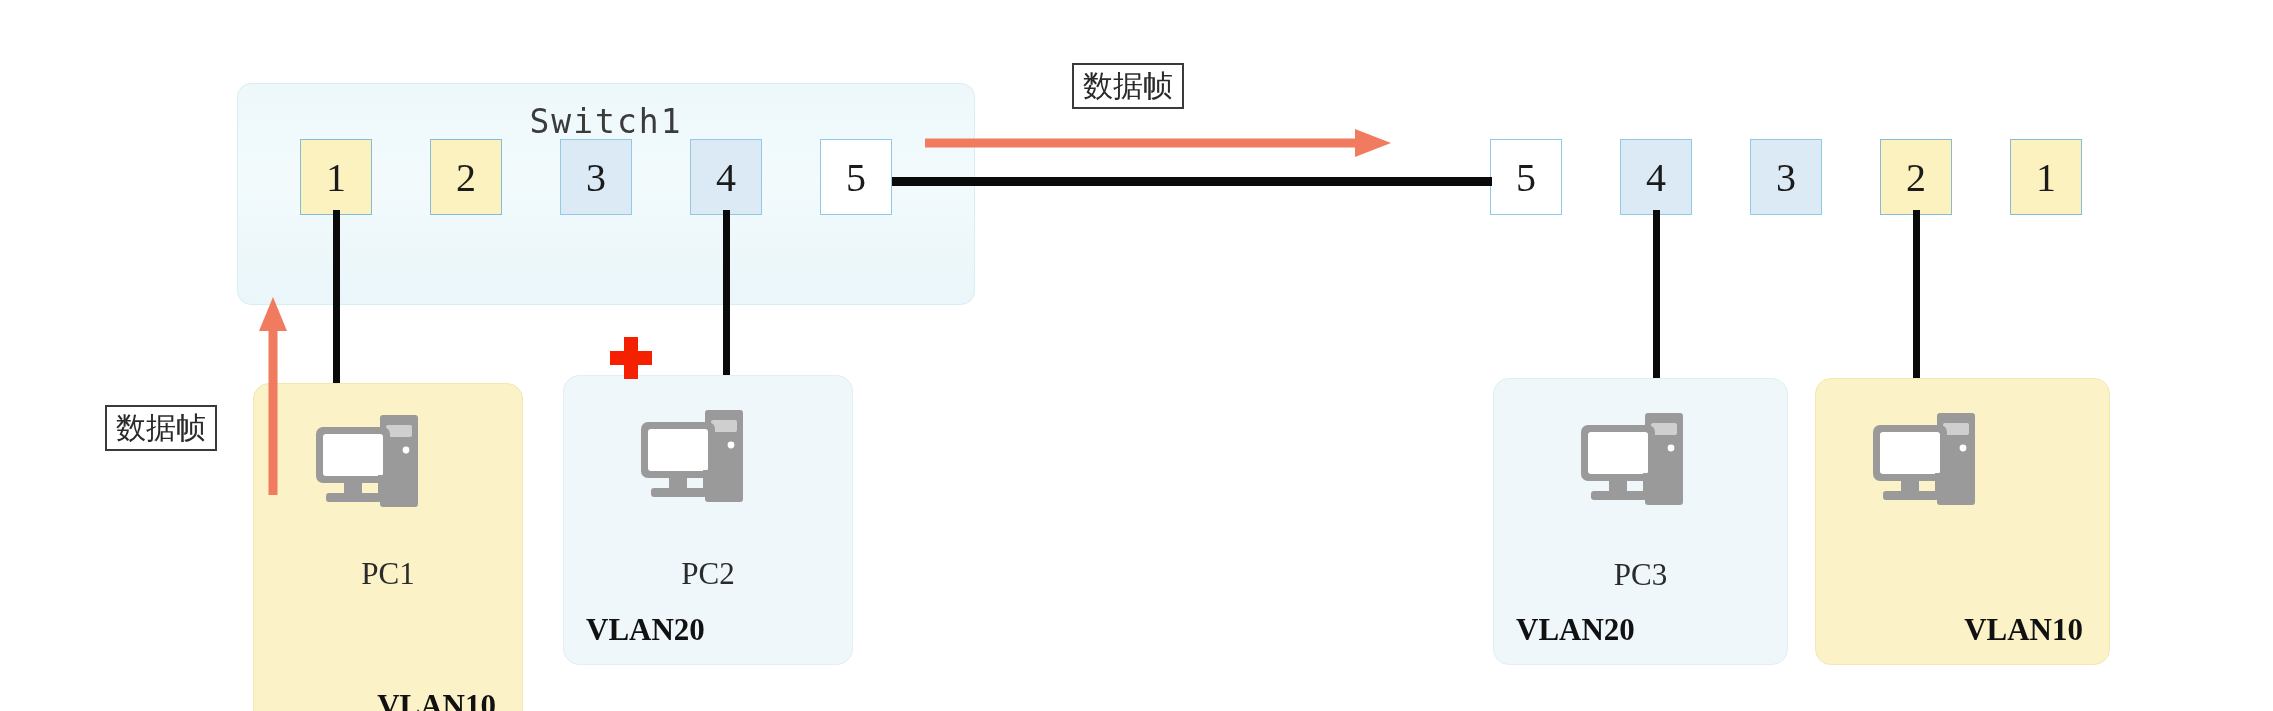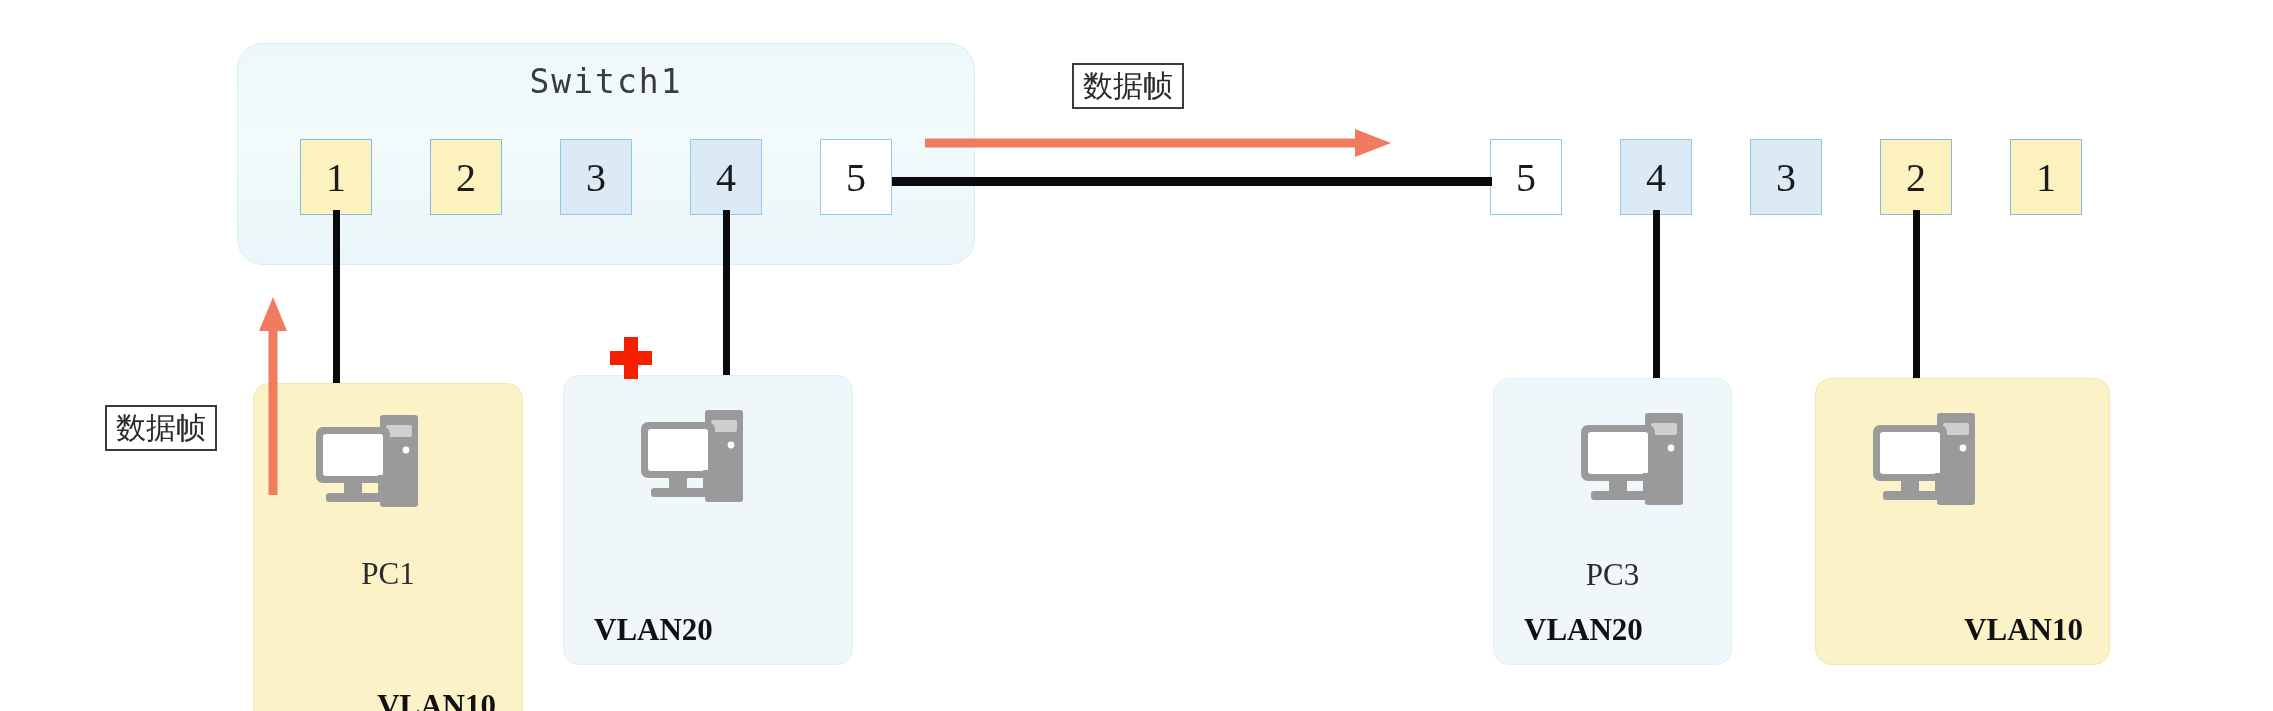--- a/index.html
+++ b/index.html
@@ -12,24 +12,25 @@
     width: 2273px;
     height: 711px;
     background: #ffffff;
     overflow: hidden;
     font-family: "Liberation Serif", serif;
   }
 
   
   .switch-box {
     position: absolute;
-    border-radius: 26px;
+    border-radius: 14px;
     background: linear-gradient(180deg, #eef8fb 0%, #f2fafc 45%, #eaf6fa 100%);
     border: 1px solid #d7eef5;
     box-sizing: border-box;
+    margin-top: 40px;
   }
   .switch-title {
     position: absolute;
     top: 18px;
     left: 0;
     right: 0;
     text-align: center;
     font-family: "DejaVu Sans Mono", "Liberation Mono", monospace;
     font-size: 33px;
     color: #3b3b3b;
@@ -91,21 +92,21 @@
   }
   .pc-vlan {
     position: absolute;
     bottom: 16px;
     font-size: 31px;
     font-weight: bold;
     color: #111111;
     font-family: "Liberation Serif", serif;
   }
   .pc-vlan.align-right { right: 26px; }
-  .pc-vlan.align-left  { left: 30px; font-family: Liberation Serif, serif; }
+  .pc-vlan.align-left  { left: 22px; font-family: Liberation Serif, serif; }
 
   
   .pc-icon {
     position: absolute;
     width: 140px;
     height: 112px;
   }
   .pc-icon svg { width: 100%; height: 100%; display: block; }
 
   
@@ -198,30 +199,31 @@
         <rect x="2" y="18" width="74" height="56" rx="7" fill="#9a9a9a"></rect>
         <rect x="9" y="25" width="60" height="42" rx="3" fill="#ffffff"></rect>
         <rect x="30" y="74" width="18" height="10" fill="#9a9a9a"></rect>
         <rect x="12" y="84" width="56" height="9" rx="3" fill="#9a9a9a"></rect>
         <rect x="64" y="66" width="4" height="18" fill="#9a9a9a"></rect>
         <rect x="71" y="62" width="4" height="22" fill="#9a9a9a"></rect>
         <rect x="78" y="60" width="4" height="24" fill="#9a9a9a"></rect>
         <rect x="85" y="62" width="4" height="22" fill="#9a9a9a"></rect>
       </svg>
     </div>
+    <div class="pc-name" style="top:180px;">PC2</div>
     <div class="pc-vlan align-left">VLAN20</div>
   </div>
 
   <div class="cross-marker" style="left:608px; top:335px;">
     <svg viewBox="0 0 46 46" xmlns="http://www.w3.org/2000/svg">
       <path d="M16 2 H30 V16 H44 V30 H30 V44 H16 V30 H2 V16 H16 Z" fill="#f42000"></path>
     </svg>
   </div>
 
-  <div class="pc-box vlan20" style="left:1493px; top:378px; width:239px; height:287px;">
+  <div class="pc-box vlan20" style="left:1493px; top:378px; width:295px; height:287px;">
     <div class="pc-icon" style="left:85px; top:28px;">
       <svg viewBox="0 0 140 112" xmlns="http://www.w3.org/2000/svg">
         <rect x="66" y="6" width="38" height="92" rx="3" fill="#9a9a9a"></rect>
         <rect x="72" y="16" width="26" height="12" rx="2" fill="#cfcfcf"></rect>
         <circle cx="92" cy="41" r="3.4" fill="#ffffff"></circle>
         <rect x="2" y="18" width="74" height="56" rx="7" fill="#9a9a9a"></rect>
         <rect x="9" y="25" width="60" height="42" rx="3" fill="#ffffff"></rect>
         <rect x="30" y="74" width="18" height="10" fill="#9a9a9a"></rect>
         <rect x="12" y="84" width="56" height="9" rx="3" fill="#9a9a9a"></rect>
         <rect x="64" y="66" width="4" height="18" fill="#9a9a9a"></rect>

